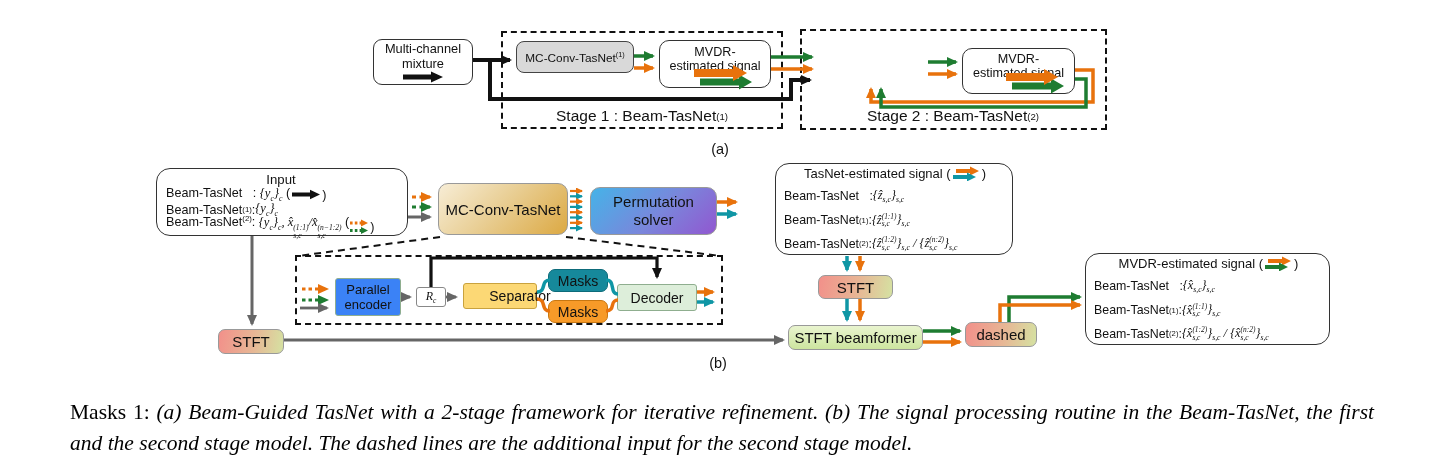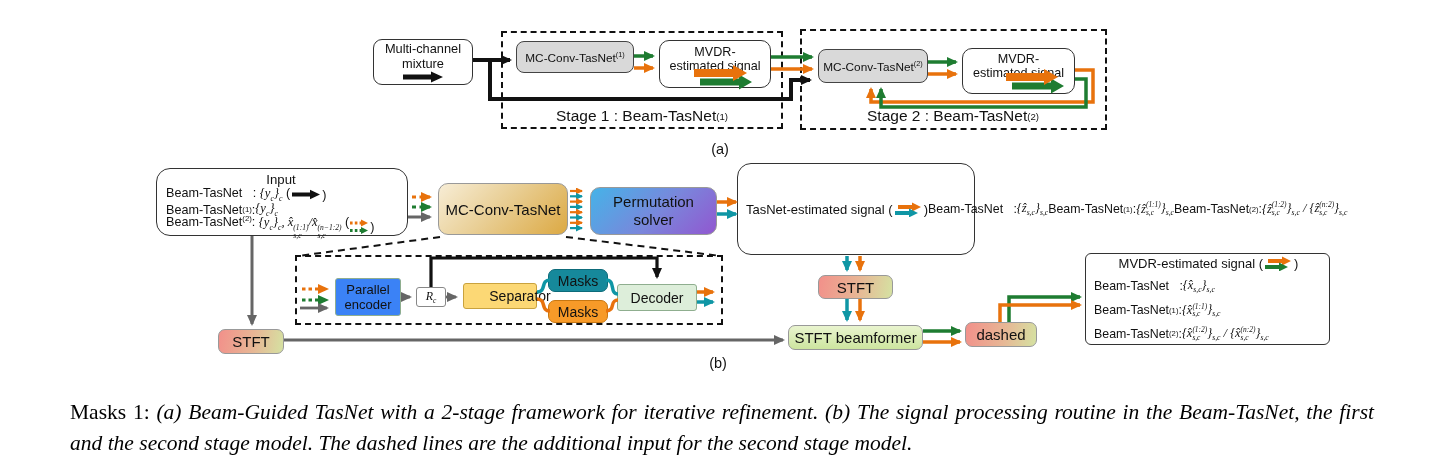--- a/index.html
+++ b/index.html
@@ -56,23 +56,20 @@
   </div>
 
   <div class="abs box" style="left:659px;top:40px;width:112px;height:48px;border-radius:10px;font-size:12.6px;line-height:14px;justify-content:flex-start;padding-top:4px;">
     <span class="lbl">MVDR-</span>
     <span class="lbl">estimated signal</span>
   </div>
 
   <div class="abs dashedbox" style="left:800px;top:29px;width:307px;height:101px;"></div>
   <div class="abs cell lbl" style="left:832px;top:105px;width:242px;height:22px;font-size:15.5px;">Stage 2 : Beam-TasNet<sup>(2)</sup></div>
 
-  <div class="abs graybox" style="left:818px;top:49px;width:110px;height:34px;font-size:11.8px;">
-    <span class="lbl">MC-Conv-TasNet<sup>(2)</sup></span>
-  </div>
 
   <div class="abs box" style="left:962px;top:48px;width:113px;height:46px;border-radius:10px;font-size:12.6px;line-height:14px;justify-content:flex-start;padding-top:3px;">
     <span class="lbl">MVDR-</span>
     <span class="lbl">estimated signal</span>
   </div>
 
   <div class="abs cell" style="left:700px;top:139px;width:40px;height:20px;font-size:14.5px;">(a)</div>
 
   <div class="abs infobox" style="left:156px;top:168px;width:252px;height:68px;padding:2px 0 3px 9px;">
     <div class="cell" style="width:230px;height:16px;font-size:13.2px;">Input</div>
@@ -104,21 +101,21 @@
 
   <div class="abs grad-mcconv cell" style="left:438px;top:183px;width:130px;height:52px;font-size:15px;">
     <span class="lbl">MC-Conv-TasNet</span>
   </div>
 
   <div class="abs grad-perm" style="left:590px;top:187px;width:127px;height:48px;display:flex;flex-direction:column;align-items:center;justify-content:center;font-size:15px;line-height:18px;">
     <span class="lbl">Permutation</span>
     <span class="lbl">solver</span>
   </div>
 
-  <div class="abs infobox" style="left:737px;top:163px;width:238px;height:92px;padding:2px 0 2px 8px;display:flex;flex-direction:row;justify-content:space-between;">
+  <div class="abs infobox" style="left:775px;top:163px;width:238px;height:92px;padding:2px 0 2px 8px;display:flex;flex-direction:column;justify-content:space-between;">
     <div class="inforow" style="font-size:13px;justify-content:center;width:222px;">
       <span>TasNet-estimated signal (</span>
       <svg width="27" height="15" viewBox="0 0 27 15" style="margin:0 2px;">
         <polygon points="3,2.9 17,2.9 17,0.6 26,5 17,9.4 17,7.1 3,7.1" fill="#e8720c"></polygon>
         <polygon points="0,8.9 14,8.9 14,6.6 23,11 14,15.4 14,13.1 0,13.1" fill="#0f96a5"></polygon>
       </svg>
       <span>)</span>
     </div>
     <div class="inforow" style="font-size:12.4px;">Beam-TasNet&nbsp;&nbsp; : <span class="m">{ẑ<sub>s,c</sub>}<sub>s,c</sub></span></div>
     <div class="inforow" style="font-size:12.4px;">Beam-TasNet<sup>(1)</sup>: <span class="m">{ẑ</span><span class="st">
@@ -170,21 +167,21 @@
   </div>
 
   <div class="abs grad-mvdrbf cell" style="left:788px;top:325px;width:135px;height:25px;font-size:15px;">
     <span class="lbl">STFT beamformer</span>
   </div>
 
   <div class="abs grad-stft cell" style="left:965px;top:322px;width:72px;height:25px;font-size:15px;">
     <span class="lbl">dashed</span>
   </div>
 
-  <div class="abs infobox" style="left:1085px;top:253px;width:245px;height:92px;padding:2px 0 2px 8px;display:flex;flex-direction:column;justify-content:space-between;border-radius:6px;">
+  <div class="abs infobox" style="left:1085px;top:253px;width:245px;height:92px;padding:2px 0 2px 8px;display:flex;flex-direction:column;justify-content:space-between;">
     <div class="inforow" style="font-size:13px;justify-content:center;width:229px;">
       <span>MVDR-estimated signal (</span>
       <svg width="27" height="15" viewBox="0 0 27 15" style="margin:0 2px;">
         <polygon points="3,2.9 17,2.9 17,0.6 26,5 17,9.4 17,7.1 3,7.1" fill="#e8720c"></polygon>
         <polygon points="0,8.9 14,8.9 14,6.6 23,11 14,15.4 14,13.1 0,13.1" fill="#1e7c31"></polygon>
       </svg>
       <span>)</span>
     </div>
     <div class="inforow" style="font-size:12.4px;">Beam-TasNet&nbsp;&nbsp; : <span class="m">{x̂<sub>s,c</sub>}<sub>s,c</sub></span></div>
     <div class="inforow" style="font-size:12.4px;">Beam-TasNet<sup>(1)</sup>: <span class="m">{x̂</span><span class="st">

